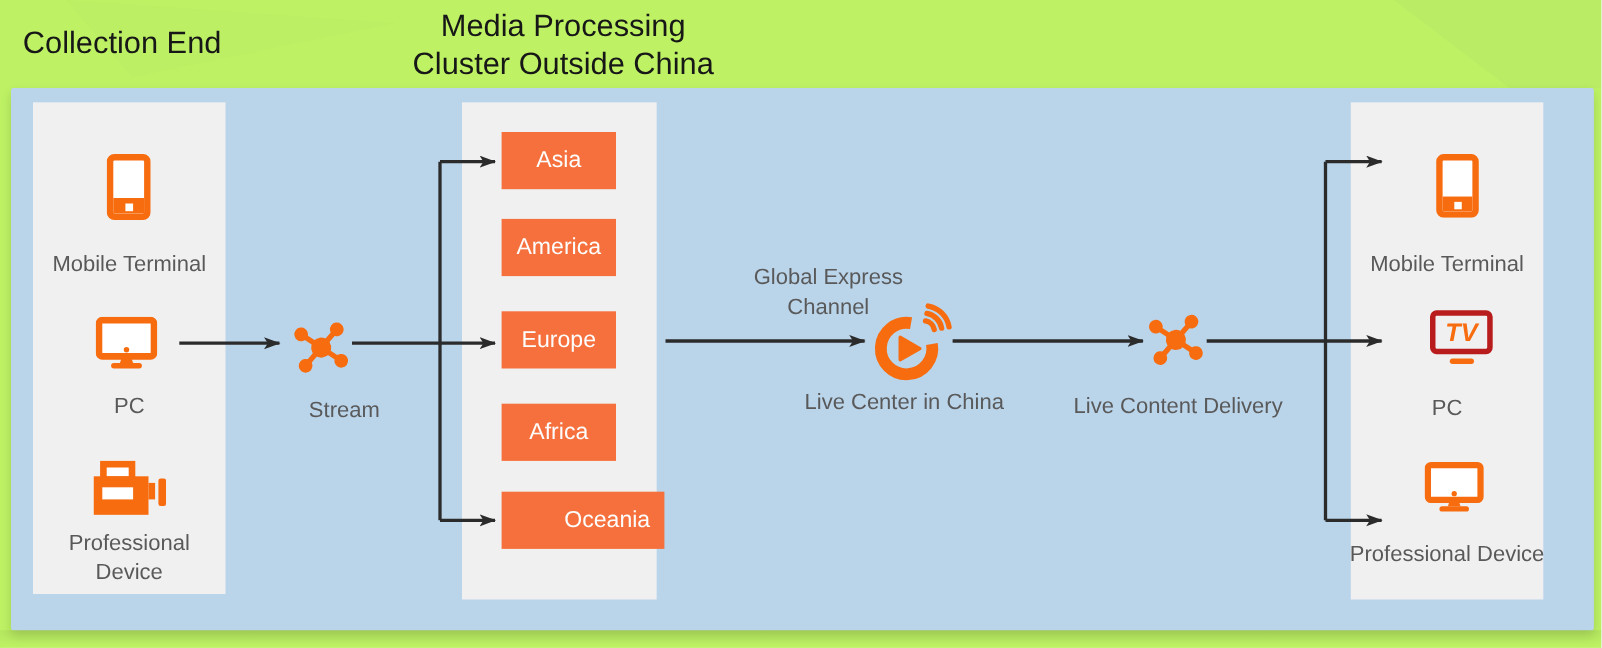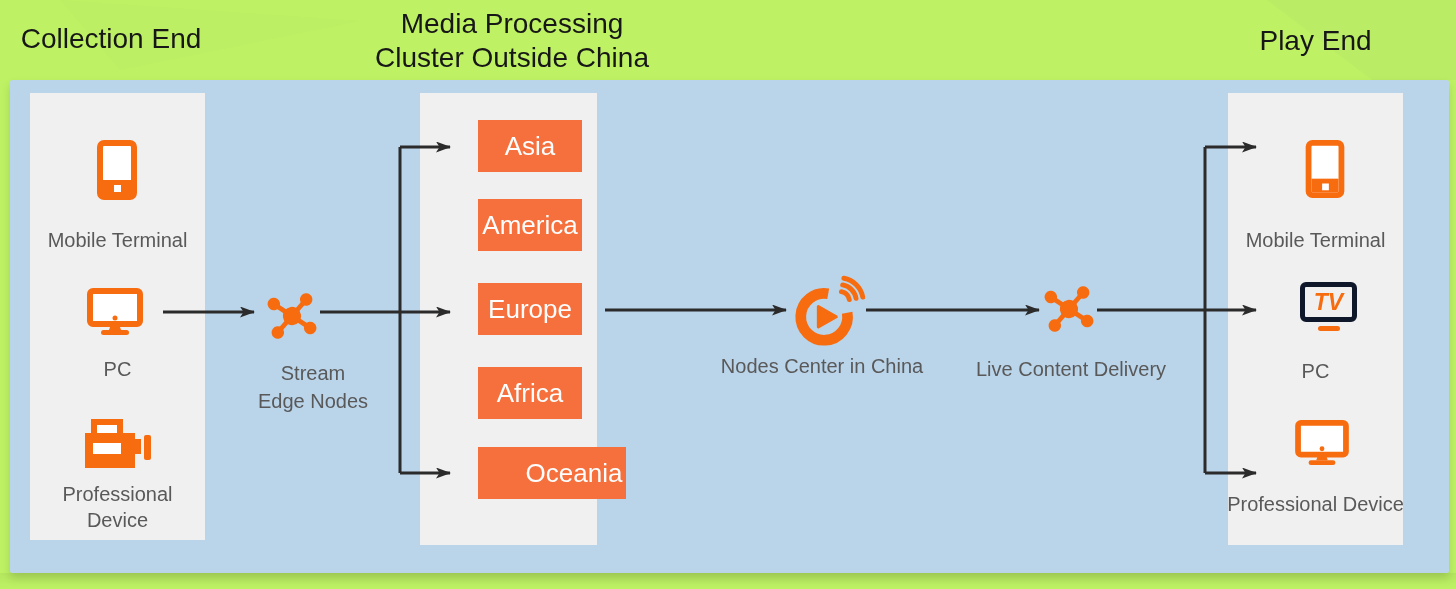--- a/index.html
+++ b/index.html
@@ -28,49 +28,48 @@
   .title-media{left:312px;top:7px;width:400px;}
   .title-play{left:1213px;top:24px;width:205px;}
 
   .dlabel{position:absolute;color:#595959;font-size:20px;line-height:26px;text-align:center;}
   .panel .dlabel{left:0;right:0;}
 
   .icon{position:absolute;}
 
   .region-box{
     position:absolute;left:36px;width:104px;height:52px;background:#F5703C;
-    color:#FDFDFD;font-size:26px;display:flex;align-items:center;justify-content:center;margin-left:22px;
+    color:#FDFDFD;font-size:21px;display:flex;align-items:center;justify-content:center;
   }
 
   .flow{position:absolute;left:0;top:0;z-index:5;}
 
   
   .tv-wrap{position:absolute;}
-  .tv-screen{box-sizing:border-box;width:57px;height:40px;border:5px solid #0f172a;border-radius:6px;
+  .tv-screen{box-sizing:border-box;width:57px;height:40px;border:5px solid #b91c1c;border-radius:6px;
     display:flex;align-items:center;justify-content:center;background:transparent;}
   .tv-screen span{color:#F76C0F;font-weight:bold;font-style:italic;font-size:23px;line-height:1;}
   .tv-stand{width:22px;height:5px;background:#F76C0F;border-radius:2.5px;margin:4px auto 0;}
 
   .nowrap{white-space:nowrap;}
   .wrap-narrow{max-width:145px;margin:0 auto;}
 </style>
 </head>
 <body>
 
 <div class="canvas">
 
   <div class="tex tex1"></div>
   <div class="tex tex3"></div>
 
   <div class="title title-collection">Collection End</div>
   <div class="title title-media">
     <div>Media Processing</div>
     <div>Cluster Outside China</div>
   </div>
-  <div class="title title-play">Play End</div>
 
   <div class="bluebox"></div>
 
   <div class="panel panel-left">
     <div class="icon" style="left:67px;top:47px;">
       <svg width="40" height="60" viewBox="0 0 40 60">
         <rect x="3" y="3" width="34" height="54" rx="4" fill="#ffffff" stroke="#F76C0F" stroke-width="6"></rect>
         <rect x="6" y="40" width="28" height="14" fill="#F76C0F"></rect>
         <rect x="17" y="45" width="7" height="7" fill="#ffffff"></rect>
       </svg>
@@ -169,36 +168,39 @@
         <circle cx="26" cy="26" r="9.5" stroke="none"></circle>
         <circle cx="9" cy="11" r="6.5" stroke="none"></circle>
         <circle cx="43" cy="11" r="6.5" stroke="none"></circle>
         <circle cx="9" cy="41" r="6.5" stroke="none"></circle>
         <circle cx="43" cy="41" r="6.5" stroke="none"></circle>
       </g>
     </svg>
   </div>
   <div class="dlabel" style="left:238px;top:359px;width:150px;line-height:28px;">
     <div>Stream</div>
-    <div>Edge Nodes</div>
-  </div>
-
+  </div>
+
+  <div class="dlabel" style="left:653px;top:239px;width:200px;line-height:27px;">
+    <div>Global Express</div>
+    <div>Channel</div>
+  </div>
 
   <div class="icon" style="left:791px;top:272px;z-index:6;">
     <svg width="78" height="78" viewBox="0 0 80 80">
       <path d="M57.64 41.83 A24 24 0 1 1 38.17 22.36" stroke="#F76C0F" stroke-width="11" fill="none"></path>
       <path d="M28 35.5 L28 56.5 L46.5 46 Z" fill="#F76C0F" stroke="#F76C0F" stroke-width="3" stroke-linejoin="round"></path>
       <g stroke="#F76C0F" stroke-width="5" fill="none" stroke-linecap="round">
         <path d="M59.8 28.3 A10 10 0 0 0 51.7 20.2"></path>
         <path d="M66.7 27.0 A17 17 0 0 0 53.0 13.3"></path>
         <path d="M73.6 25.8 A24 24 0 0 0 54.2 6.4"></path>
       </g>
     </svg>
   </div>
-  <div class="dlabel nowrap" style="left:712px;top:353px;width:220px;">Nodes Center in China</div>
+  <div class="dlabel nowrap" style="left:712px;top:353px;width:220px;">Live Center in China</div>
 
   <div class="icon" style="left:1044px;top:284px;z-index:6;">
     <svg width="50" height="50" viewBox="0 0 52 52">
       <g transform="rotate(-8 26 26)" fill="#F76C0F" stroke="#F76C0F">
         <line x1="26" y1="26" x2="10" y2="12" stroke-width="5"></line>
         <line x1="26" y1="26" x2="42" y2="12" stroke-width="5"></line>
         <line x1="26" y1="26" x2="10" y2="40" stroke-width="5"></line>
         <line x1="26" y1="26" x2="42" y2="40" stroke-width="5"></line>
         <circle cx="26" cy="26" r="9.5" stroke="none"></circle>
         <circle cx="9" cy="11" r="6.5" stroke="none"></circle>

